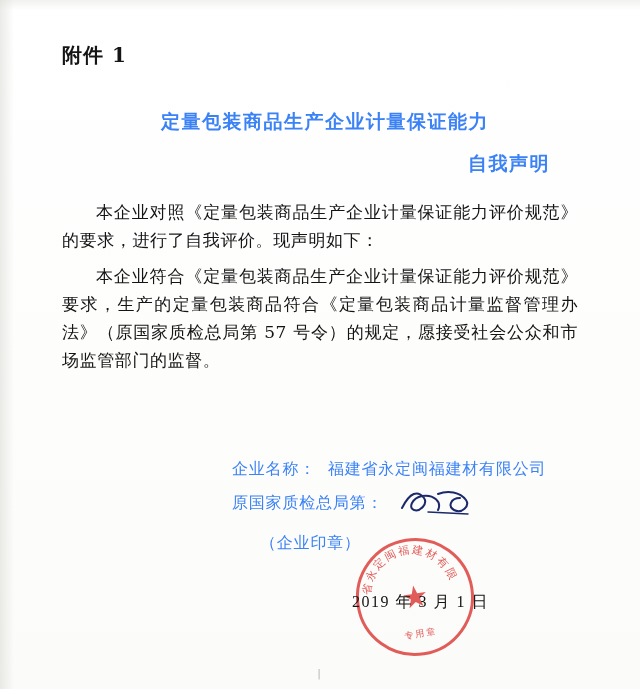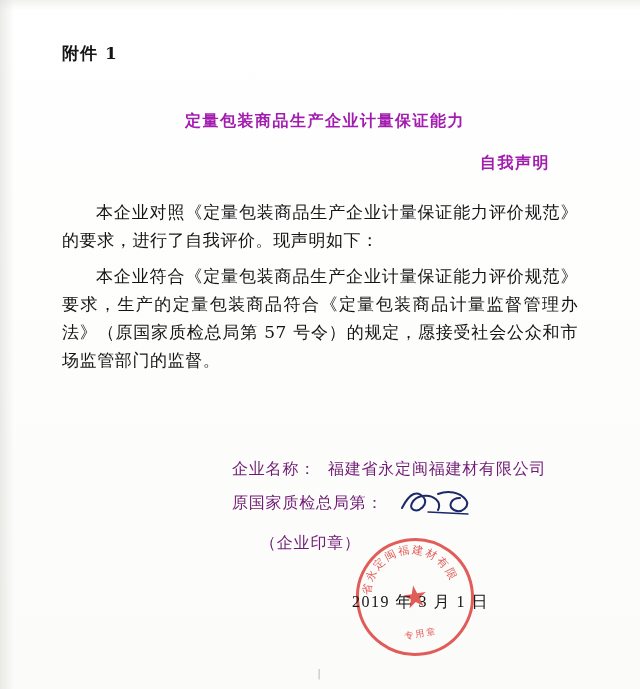--- a/index.html
+++ b/index.html
@@ -23,36 +23,36 @@
   .paper-tint {
     position: absolute;
     inset: 0;
     background: linear-gradient(180deg, #ffffff 0%, #fdfdfc 55%, #fbfbf9 100%);
     pointer-events: none;
   }
   .attachment-label {
     position: absolute;
     left: 62px;
     top: 42px;
-    font-size: 17px;
+    font-size: 20px;
     font-weight: bold;
     letter-spacing: 1px;
     color: #151515;
     font-family: "DejaVu Serif", "Liberation Serif", serif;
   }
   .doc-title {
     position: absolute;
     left: 100px;
     top: 100px;
     width: 450px;
     text-align: center;
-    font-size: 16px;
+    font-size: 19px;
     font-weight: bold;
     line-height: 42px;
-    color: #a21caf;
+    color: #3b82f6;
     letter-spacing: 1.5px;
     font-family: "DejaVu Serif", "Liberation Serif", serif;
   }
   .doc-title .line2 {
     display: block;
     text-align: right;
     padding-left: 78px;
   }
   .body-text {
     position: absolute;
@@ -70,21 +70,21 @@
     margin: 0 0 8px 0;
     text-indent: 2em;
   }
   .signature-block {
     position: absolute;
     left: 232px;
     top: 452px;
     width: 330px;
     font-size: 16px;
     line-height: 34px;
-    color: #701a75;
+    color: #3b82f6;
     letter-spacing: 0.8px;
     font-family: "DejaVu Serif", "Liberation Serif", serif;
   }
   .sig-row {
     display: block;
     white-space: nowrap;
   }
   .sig-label {
     display: inline-block;
   }

